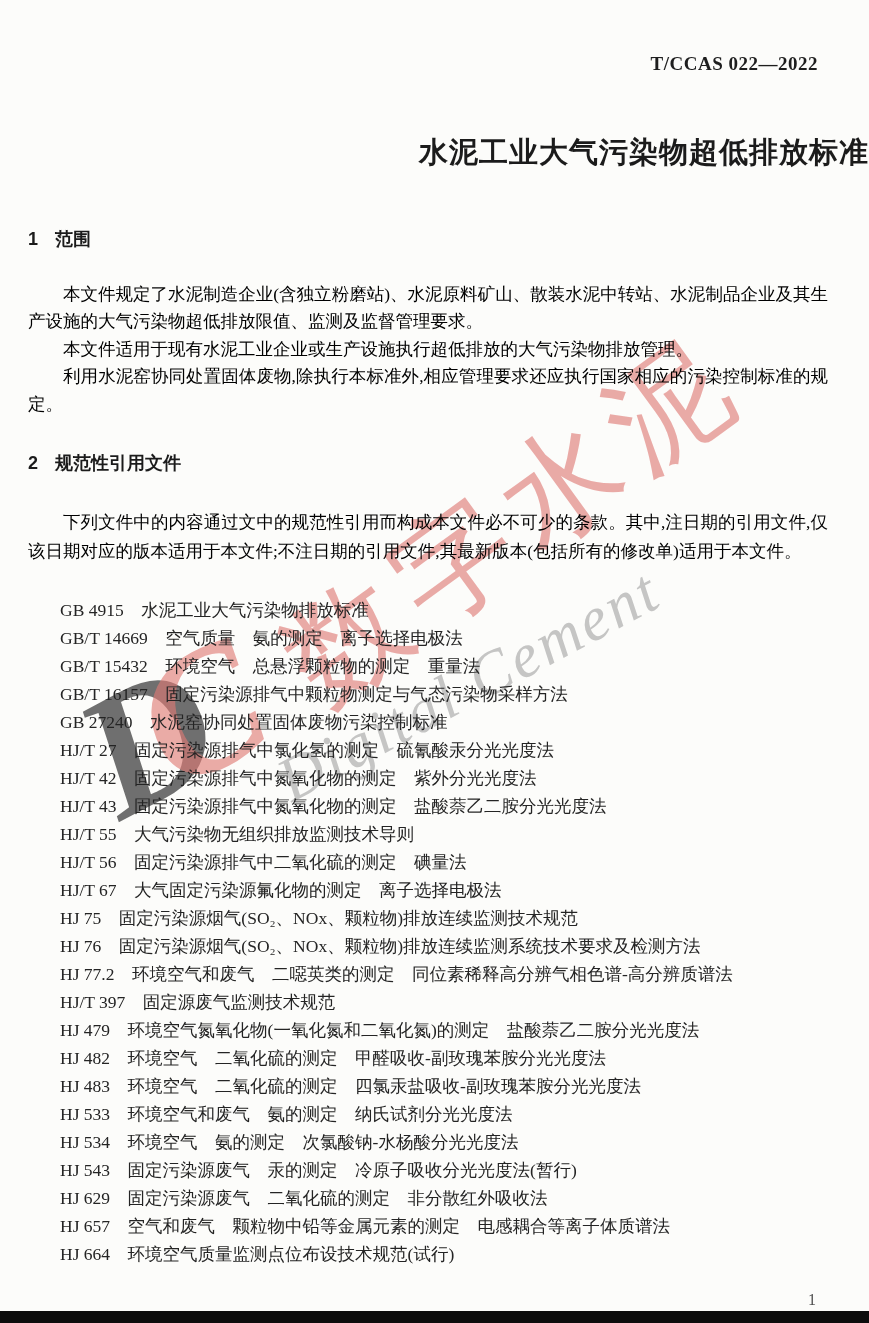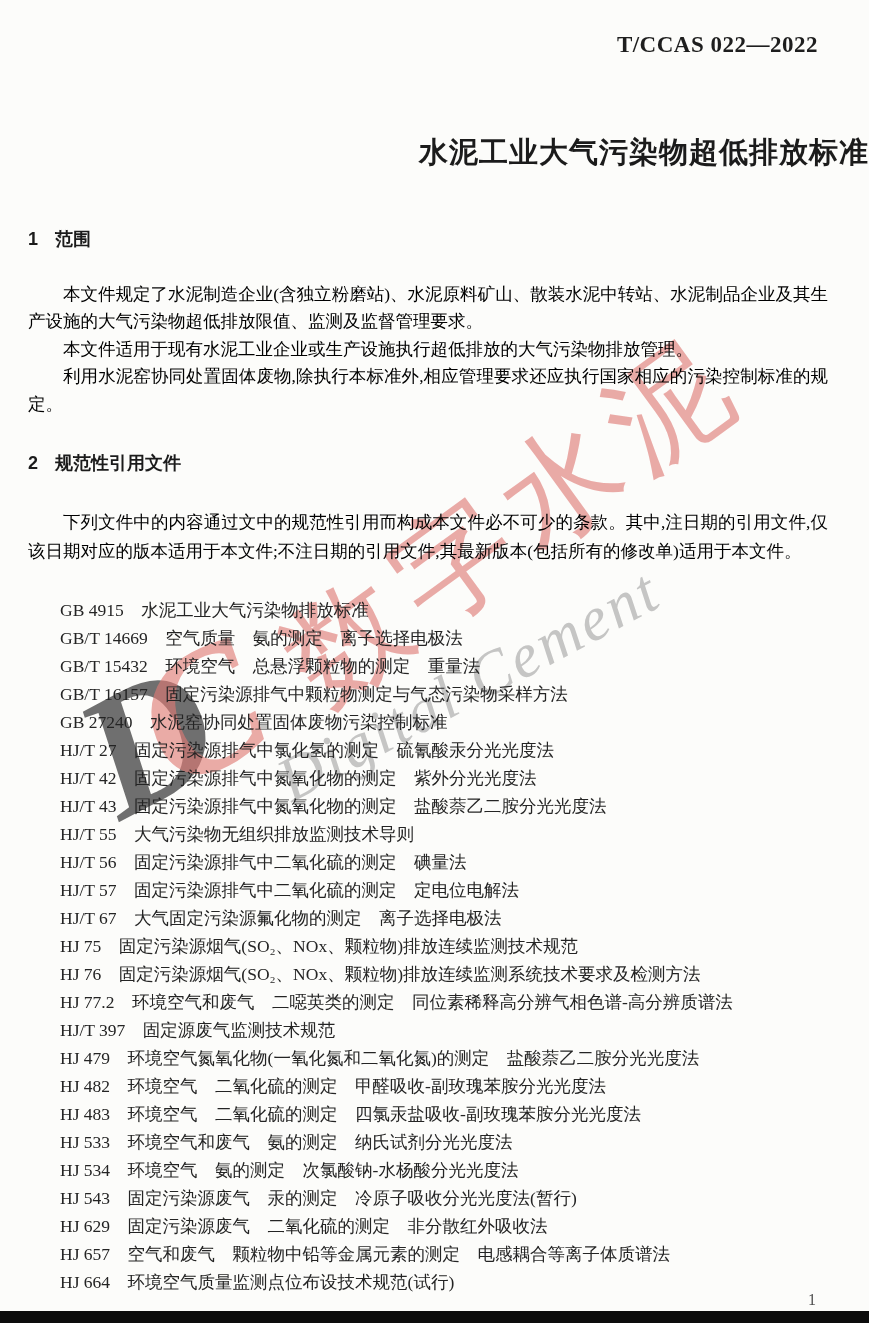--- a/index.html
+++ b/index.html
@@ -37,23 +37,23 @@
     position: absolute; left: 282px; top: 752px;
     font-size: 62px; line-height: 64px; letter-spacing: 3px;
     font-family: "Liberation Serif", serif; font-style: italic;
     color: var(--wm-gray, #8a8a8a); opacity: 0.48;
     transform: rotate(-28deg); transform-origin: 0 50%;
     white-space: nowrap;
   }
 
   
   .doc-header {
-    position: absolute; top: 32px; right: 51px;
+    position: absolute; top: 53px; right: 51px;
     font-family: "Liberation Serif", serif;
-    font-weight: bold; font-size: 23px; letter-spacing: 0.5px;
+    font-weight: bold; font-size: 19px; letter-spacing: 0.5px;
     color: #1e1e1e;
   }
   .doc-title {
     position: absolute; top: 133px; left: 0; width: 100%;
     margin: 0; text-align: right;
     font-family: "Liberation Sans", sans-serif;
     font-weight: bold; font-size: 29px; letter-spacing: 1px;
     color: #1b1b1b;
   }
   .sec-heading {
@@ -125,21 +125,20 @@
       <div class="ref-item">GB 4915　水泥工业大气污染物排放标准</div>
       <div class="ref-item">GB/T 14669　空气质量　氨的测定　离子选择电极法</div>
       <div class="ref-item">GB/T 15432　环境空气　总悬浮颗粒物的测定　重量法</div>
       <div class="ref-item">GB/T 16157　固定污染源排气中颗粒物测定与气态污染物采样方法</div>
       <div class="ref-item">GB 27240　水泥窑协同处置固体废物污染控制标准</div>
       <div class="ref-item">HJ/T 27　固定污染源排气中氯化氢的测定　硫氰酸汞分光光度法</div>
       <div class="ref-item">HJ/T 42　固定污染源排气中氮氧化物的测定　紫外分光光度法</div>
       <div class="ref-item">HJ/T 43　固定污染源排气中氮氧化物的测定　盐酸萘乙二胺分光光度法</div>
       <div class="ref-item">HJ/T 55　大气污染物无组织排放监测技术导则</div>
       <div class="ref-item">HJ/T 56　固定污染源排气中二氧化硫的测定　碘量法</div>
-      <div class="ref-item">HJ/T 57　固定污染源排气中二氧化硫的测定　定电位电解法</div>
       <div class="ref-item">HJ/T 67　大气固定污染源氟化物的测定　离子选择电极法</div>
       <div class="ref-item">HJ 75　固定污染源烟气(SO₂、NOx、颗粒物)排放连续监测技术规范</div>
       <div class="ref-item">HJ 76　固定污染源烟气(SO₂、NOx、颗粒物)排放连续监测系统技术要求及检测方法</div>
       <div class="ref-item">HJ 77.2　环境空气和废气　二噁英类的测定　同位素稀释高分辨气相色谱-高分辨质谱法</div>
       <div class="ref-item">HJ/T 397　固定源废气监测技术规范</div>
       <div class="ref-item">HJ 479　环境空气氮氧化物(一氧化氮和二氧化氮)的测定　盐酸萘乙二胺分光光度法</div>
       <div class="ref-item">HJ 482　环境空气　二氧化硫的测定　甲醛吸收-副玫瑰苯胺分光光度法</div>
       <div class="ref-item">HJ 483　环境空气　二氧化硫的测定　四氯汞盐吸收-副玫瑰苯胺分光光度法</div>
       <div class="ref-item">HJ 533　环境空气和废气　氨的测定　纳氏试剂分光光度法</div>
       <div class="ref-item">HJ 534　环境空气　氨的测定　次氯酸钠-水杨酸分光光度法</div>

